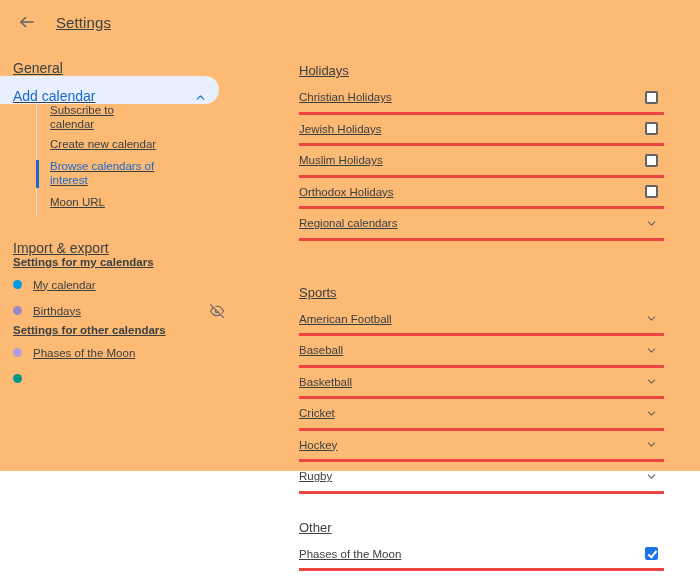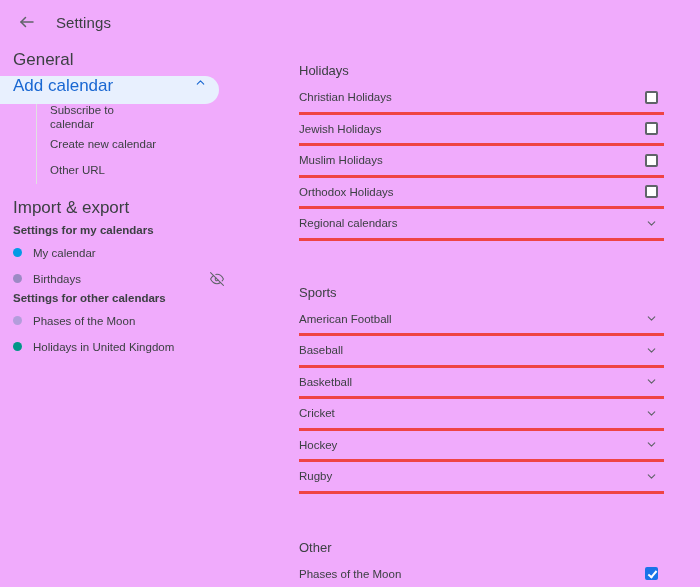--- a/index.html
+++ b/index.html
@@ -4,21 +4,21 @@
 <style>
   * { box-sizing: border-box; }
   html, body {
     margin: 0; padding: 0;
     width: 700px; height: 587px;
     background: #ffffff;
     font-family: "Liberation Sans", sans-serif;
     color: #3c4043;
     overflow: hidden;
   }
-  #app { position: relative; width: 700px; height: 587px; background:#f0abfc; }
+  #app { position: relative; width: 700px; height: 471px; background:#fdba74;text-decoration:underline; }
 
   
   .header {
     height: 44px;
     display: flex;
     align-items: center;
     padding-left: 12px;
   }
   .back-btn {
     width: 30px; height: 30px;
@@ -45,24 +45,24 @@
   .content {
     flex: 1;
     padding-top: 0px;
     position: relative;
   }
 
   
   .nav-item {
     height: 26px;
     display: flex;
-    align-items: flex-start;
+    align-items: flex-end;
     padding-left: 13px;
     color: #3c4043;
-    font-size: 17px;
+    font-size: 14px;
     cursor: pointer;
     position: relative;
   }
   .nav-item.active {
     background: #e8f0fe;
     color: #1967d2;
     border-top-right-radius: 14px;
     border-bottom-right-radius: 14px;
     margin-right: 21px;
     height: 28px;
@@ -135,21 +135,21 @@
     padding-right: 36px;
   }
   .grp-title {
     font-size: 13px;
     color: #3c4043;
     margin-top: 19px;
     margin-bottom: 5px;
     padding-left: 38px;
   }
   .grp-title.sports { margin-top: 44px; }
-  .grp-title.other { margin-top: 46px; }
+  .grp-title.other { margin-top: 26px; }
   .rows { padding-left: 38px; }
   .row {
     height: 31.5px;
     display: flex;
     align-items: center;
     border-bottom: 3px solid #ef4444;
     font-size: 11.5px;
     color: #3c4043;
     cursor: pointer;
   }
@@ -210,22 +210,25 @@
         </span>
       </div>
 
       <div class="sub-list">
         <div class="sub-item">
           <span class="txt">Subscribe to calendar</span>
         </div>
         <div class="sub-item">
           <span class="txt">Create new calendar</span>
         </div>
+        <div class="sub-item selected two-line">
+          <span class="txt">Browse calendars of interest</span>
+        </div>
         <div class="sub-item">
-          <span class="txt">Other URL</span>
+          <span class="txt">Moon URL</span>
         </div>
       </div>
 
       <div class="nav-item" style="margin-top:14px;">
         <span>Import &amp; export</span>
       </div>
 
       <div class="section-head">Settings for my calendars</div>
 
       <div class="cal-item">
@@ -246,21 +249,20 @@
 
       <div class="section-head">Settings for other calendars</div>
 
       <div class="cal-item">
         <span class="dot" style="background:#b39ddb"></span>
         <span>Phases of the Moon</span>
       </div>
 
       <div class="cal-item">
         <span class="dot" style="background:#009688"></span>
-        <span>Holidays in United Kingdom</span>
       </div>
 
     </div>
 
     <div class="content">
       <div class="content-inner">
 
         <div class="grp-title">Holidays</div>
         <div class="rows">
 

